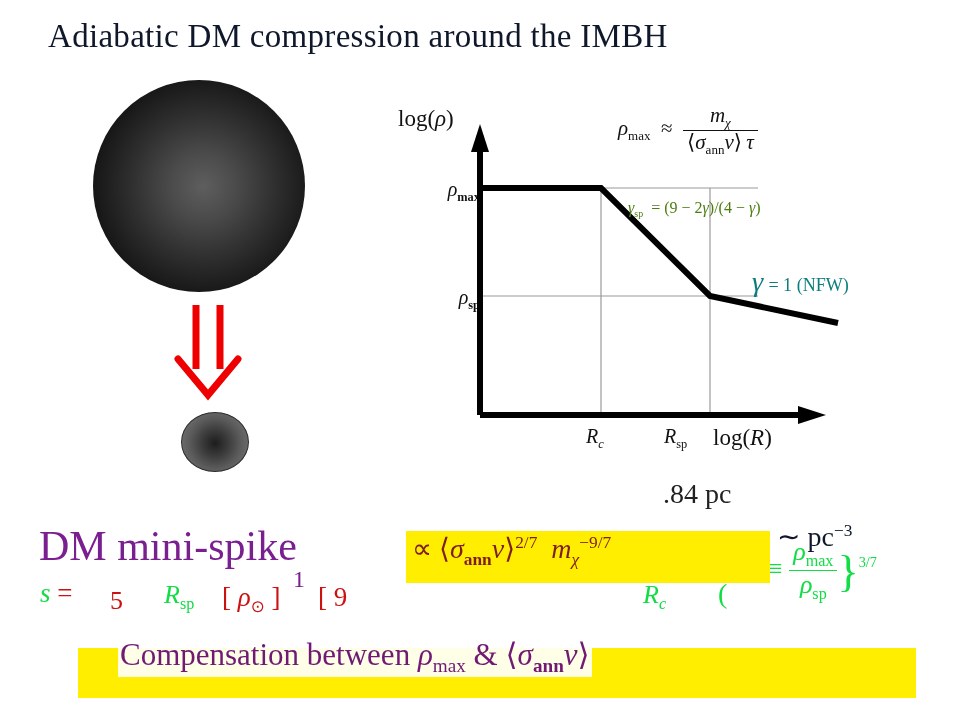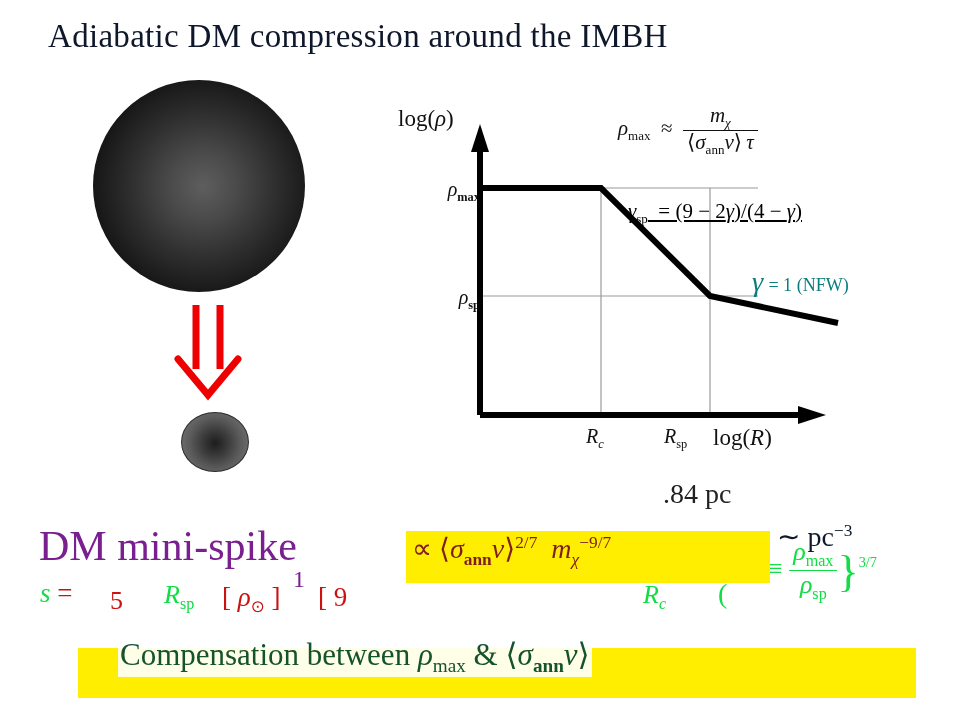--- a/index.html
+++ b/index.html
@@ -97,24 +97,23 @@
   #eq-rhomax {
     position: absolute;
     left: 618px; top: 104px;
     font-size: 21px;
     color: #111111;
     white-space: nowrap;
   }
   #eq-gammasp {
     position: absolute;
     left: 628px; top: 199px;
-    font-size: 21px;
-    color: #000000;
-    white-space: nowrap;
-    text-decoration: underline;
+    font-size: 16px;
+    color: #4d7c0f;
+    white-space: nowrap;
   }
   #eq-nfw {
     position: absolute;
     left: 752px; top: 266px;
     font-size: 21px;
     color: #0b7d7d;
     white-space: nowrap;
   }
 
   
@@ -151,21 +150,21 @@
     font-size: 42px;
     color: #7a1f8f;
     white-space: nowrap;
     background: rgba(255,255,255,0.92);
     padding: 0 3px;
   }
   #txt-compensation {
     position: absolute;
     left: 118px; top: 636px;
     font-size: 31px;
-    color: #14532d;
+    color: #701a75;
     white-space: nowrap;
     background: rgba(255,255,255,0.90);
     padding: 0 2px;
   }
 
   
   #hl-formula {
     position: absolute;
     left: 412px; top: 532px;
     font-size: 28px;

